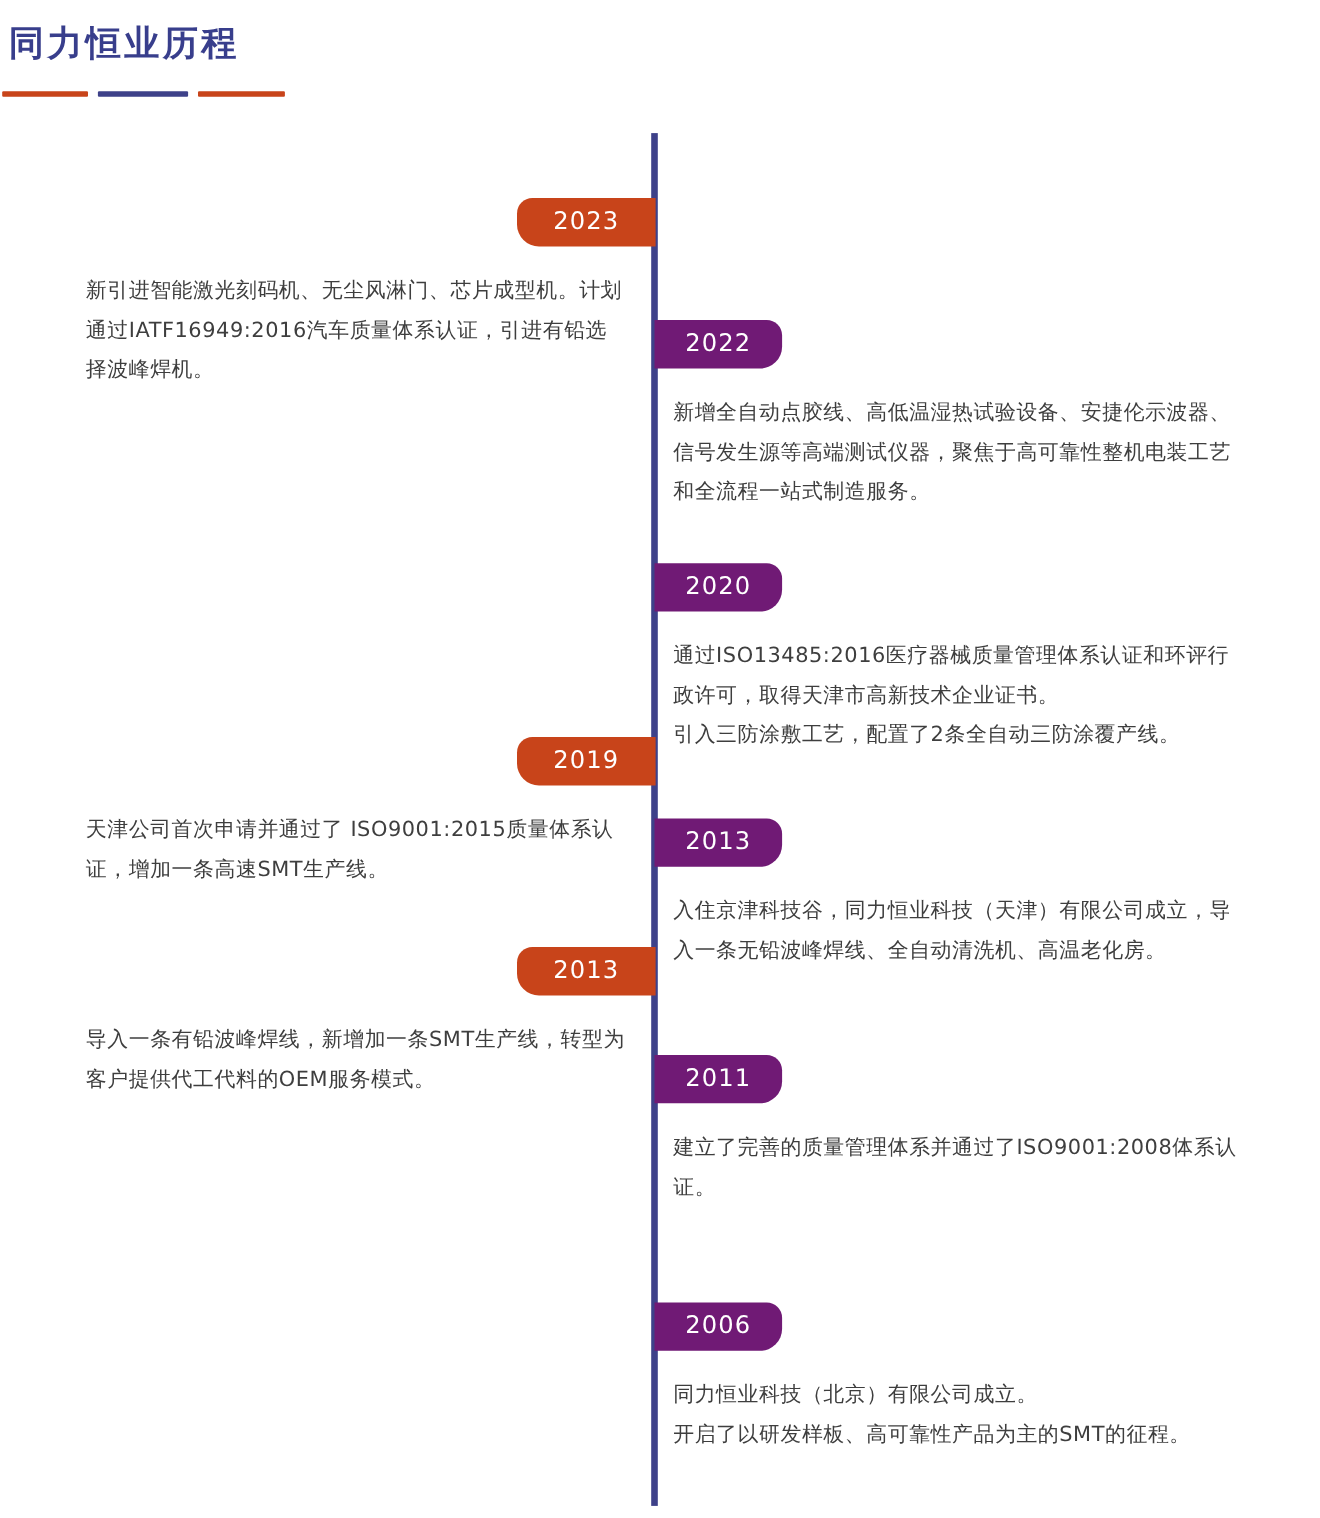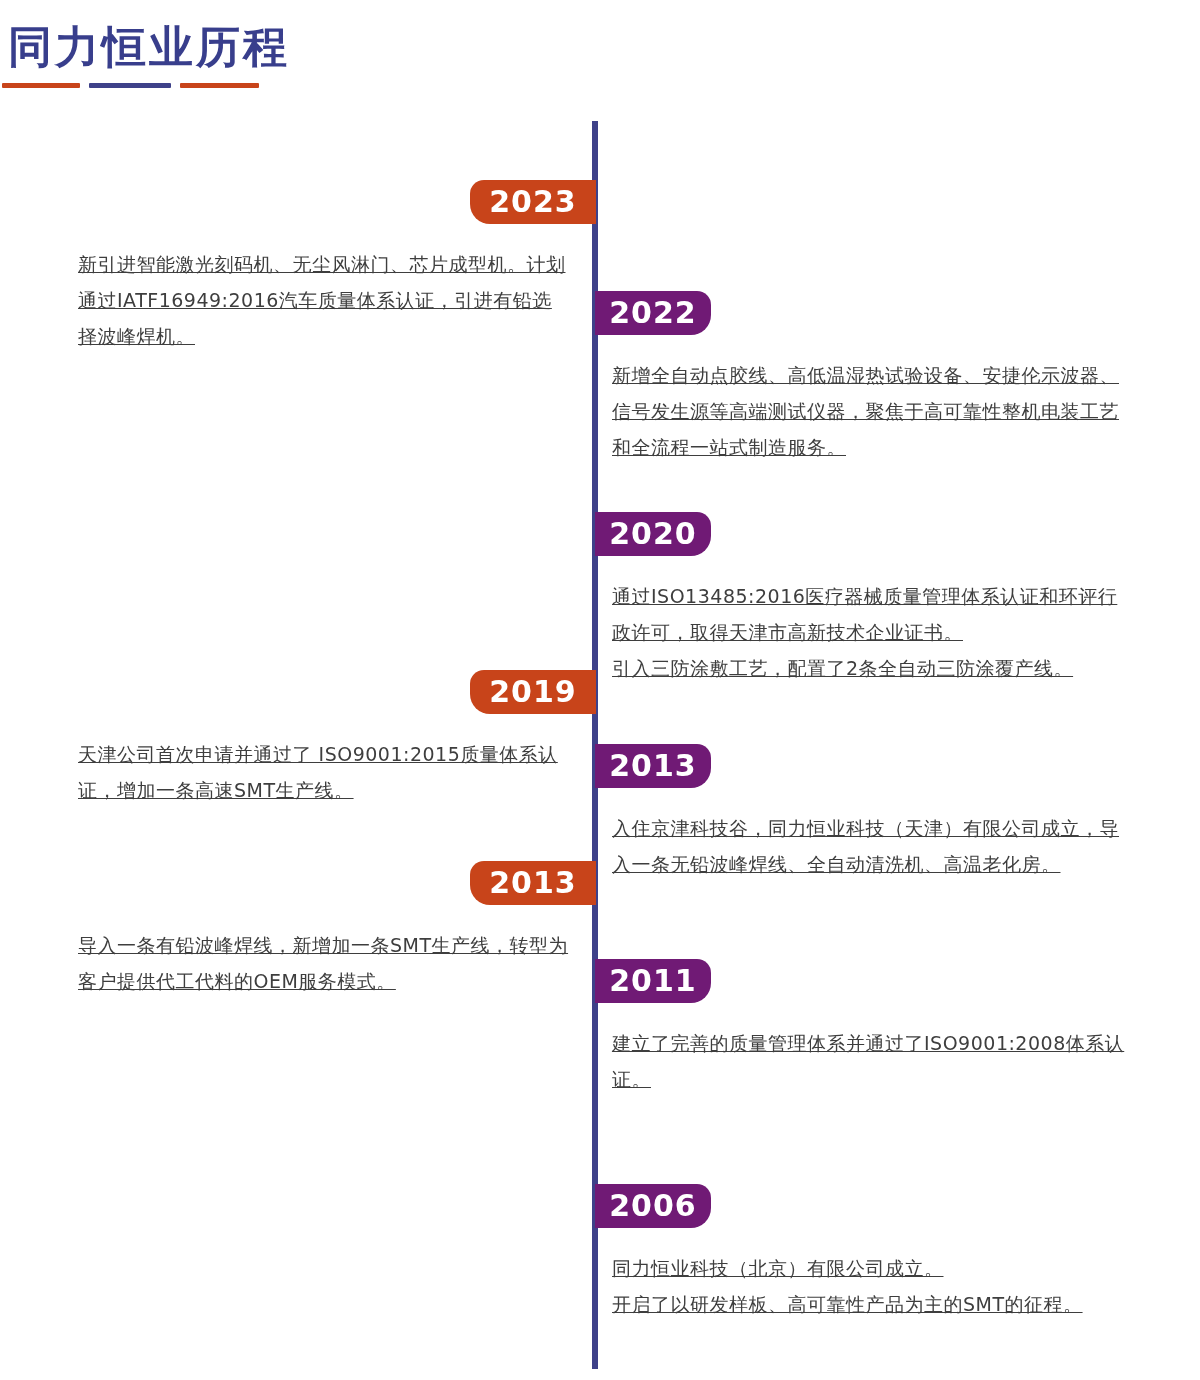--- a/index.html
+++ b/index.html
@@ -8,21 +8,21 @@
     font-family: "DejaVu Sans", "Liberation Sans", sans-serif;
     width: 1200px; height: 1380px;
     position: relative;
     overflow: hidden;
   }
   .canvas { position: absolute; inset: 0; background: #ffffff; }
 
   
   .page-title {
     position: absolute; left: 8px; top: 18px;
-    font-size: 44px; font-weight: bold;
+    font-size: 32px; font-weight: bold;
     letter-spacing: 3px;
     color: #383E8C;
   }
   .title-underline { position: absolute; left: 2px; top: 83px; height: 6px; display: flex; }
   .title-underline .seg { height: 5px; border-radius: 1px; }
   .seg-1 { width: 78px; background: #C8441A; margin-right: 9px; }
   .seg-2 { width: 82px; background: #3E4189; margin-right: 9px; }
   .seg-3 { width: 79px; background: #C8441A; }
 
   
@@ -30,34 +30,33 @@
     position: absolute; left: 592px; top: 121px;
     width: 6px; height: 1248px;
     background: #3E4189;
   }
   .entry { position: absolute; }
   .entry.left  { left: 78px;  width: 518px; }
   .entry.right { left: 595px; width: 535px; }
 
   .badge {
     height: 44px; line-height: 44px;
-    font-size: 30px; font-weight: bold;
+    font-size: 22px; font-weight: normal;
     color: #ffffff; text-align: center;
     letter-spacing: 1px;
   }
   .entry.left  .badge { width: 126px; margin-left: auto; background: #C8441A; border-radius: 14px 0 0 20px; }
   .entry.right .badge { width: 116px; margin-right: auto; background: #701a75; border-radius: 0 14px 20px 0; }
 
   .desc {
     margin-top: 22px;
     font-size: 19px; line-height: 36px;
     color: #3E3E3E;
     letter-spacing: 0.5px;
     white-space: pre-line;
-    text-decoration: underline;
   }
   .entry.left  .desc { padding-right: 26px; }
   .entry.right .desc { padding-left: 17px; padding-right: 2px; }
 
   
   .e0 { top: 180px; }
   .e1 { top: 291px; }
   .e2 { top: 393px; }
   .e3 { top: 512px; }
   .e4 { top: 670px; }

